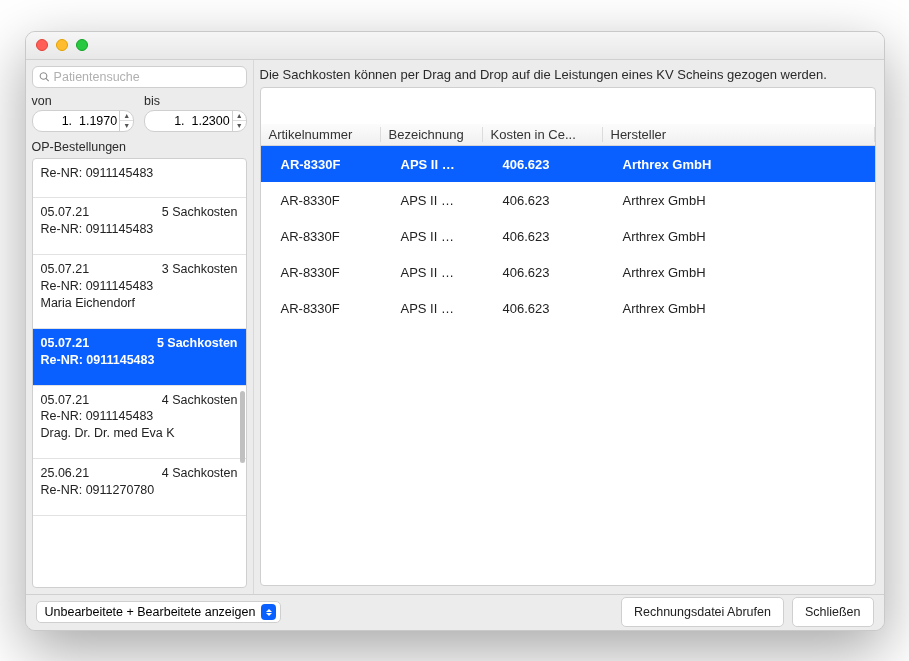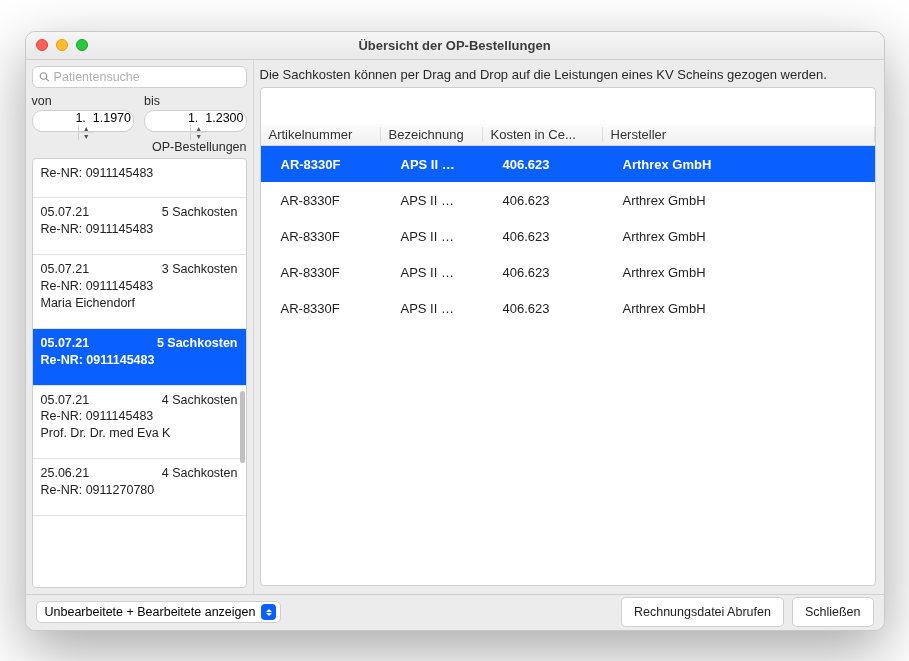--- a/index.html
+++ b/index.html
@@ -34,36 +34,36 @@
   .search input {
     border: none; outline: none; font-size: 12.5px; width: 100%; color: #333;
     background: transparent;
   }
   .search input::placeholder { color: #b0b0b0; }
   .date-row { display: flex; gap: 10px; margin-top: 2px; }
   .date-col { flex: 1; }
   .date-col .lbl { font-size: 12.5px; color: #2b2b2b; margin-bottom: 2px; }
   .stepper {
     display: flex; align-items: center; background: #fff;
-    border: 1px solid #cfcfcf; border-radius: 10px; height: 22px; padding-left: 6px; flex-direction: column;
+    border: 1px solid #cfcfcf; border-radius: 10px; height: 22px; padding-left: 6px;
   }
   .stepper input {
     border: none; outline: none; font-size: 12.5px; width: 100%;
     background: transparent; text-align: right; padding-right: 2px;
   }
   .st-btns {
     display: flex; flex-direction: column; border-left: 1px solid #cfcfcf;
     width: 16px; height: 100%;
   }
   .st-btns div {
     flex: 1; display: flex; align-items: center; justify-content: center;
     font-size: 7px; color: #555; cursor: default;
   }
   .st-btns div:first-child { border-bottom: 1px solid #dcdcdc; }
-  .section-label { font-size: 12.5px; color: #2b2b2b; margin-top: 4px; text-align: right; }
+  .section-label { font-size: 12.5px; color: #2b2b2b; margin-top: 4px; }
   .orderlist {
     flex: 1; background: #fff; border: 1px solid #cfcfcf; border-radius: 4px;
     overflow-y: auto; position: relative;
   }
   .order {
     padding: 6px 8px 16px 8px; border-bottom: 1px solid #e2e2e2;
     font-size: 12.5px; color: #222; line-height: 1.35;
   }
   .order .row1 { display: flex; justify-content: space-between; }
   .order.selected { background: #0a60ff; color: #fff; font-weight: 600; }
@@ -123,21 +123,20 @@
 </head>
 <body>
 
 <div class="window">
   <div class="titlebar">
     <div class="traffic">
       <div class="tl red"></div>
       <div class="tl yellow"></div>
       <div class="tl green"></div>
     </div>
-    <div class="title">Übersicht der OP-Bestellungen</div>
   </div>
 
   <div class="body">
     <div class="sidebar">
       <div class="search">
         <svg viewBox="0 0 16 16">
             <path d="M6.5 1a5.5 5.5 0 014.38 8.83l3.65 3.64-1.06 1.06-3.64-3.65A5.5 5.5 0 116.5 1zm0 1.5a4 4 0 100 8 4 4 0 000-8z"></path>
           </svg>
         <input type="text" placeholder="Patientensuche" style="">
       </div>
@@ -193,21 +192,21 @@
               <span>5 Sachkosten</span>
             </div>
             <div>Re-NR: 0911145483</div>
           </div>
           <div class="order">
             <div class="row1">
               <span>05.07.21</span>
               <span>4 Sachkosten</span>
             </div>
             <div>Re-NR: 0911145483</div>
-            <div>Prof. Dr. Dr. med Eva K</div>
+            <div>Drag. Dr. Dr. med Eva K</div>
           </div>
           <div class="order">
             <div class="row1">
               <span>25.06.21</span>
               <span>4 Sachkosten</span>
             </div>
             <div>Re-NR: 0911270780</div>
           </div>
         </div>
     </div>

